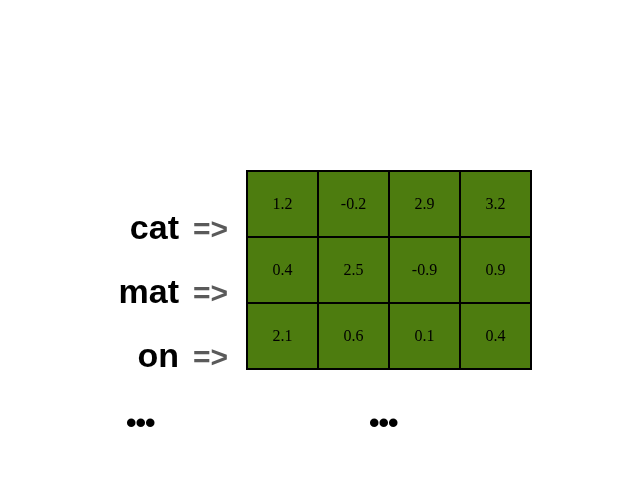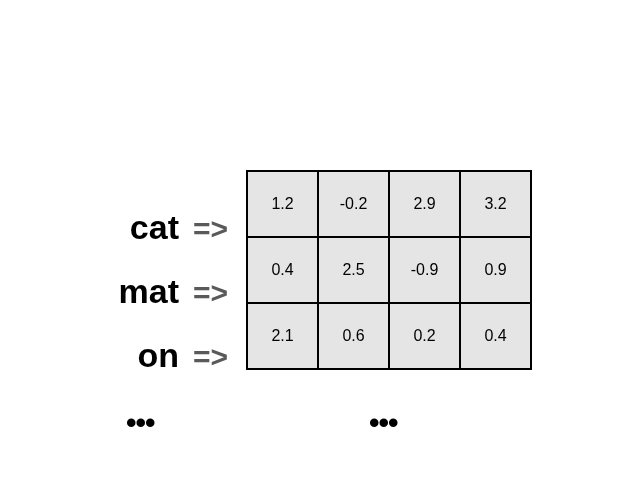--- a/index.html
+++ b/index.html
@@ -74,27 +74,27 @@
     left: 246px;
     top: 170px;
     border-collapse: collapse;
     border: 2px solid #000000;
     table-layout: fixed;
   }
   #embedding-matrix td {
     width: 67px;
     height: 62px;
     border: 2px solid #000000;
-    background: #e5e5e5;
+    background: #4d7c0f;
     color: #000000;
     font-size: 16px;
     font-weight: normal;
     text-align: center;
     vertical-align: middle;
-    font-family: Liberation Sans, sans-serif;
+    font-family: Liberation Serif, serif;
   }
 
   
   .ellipsis-mark {
     position: absolute;
     font-size: 30px;
     font-weight: bold;
     color: #000000;
     line-height: 1;
     letter-spacing: -1px;
@@ -143,21 +143,21 @@
       </tr>
       <tr>
         <td>0.4</td>
         <td>2.5</td>
         <td>-0.9</td>
         <td>0.9</td>
       </tr>
       <tr>
         <td>2.1</td>
         <td>0.6</td>
-        <td>0.2</td>
+        <td>0.1</td>
         <td>0.4</td>
       </tr>
     </tbody>
   </table>
 
   <div class="ellipsis-mark" id="ellipsis-words">•••</div>
 
   <div class="ellipsis-mark" id="ellipsis-matrix">•••</div>
 
 </div>

